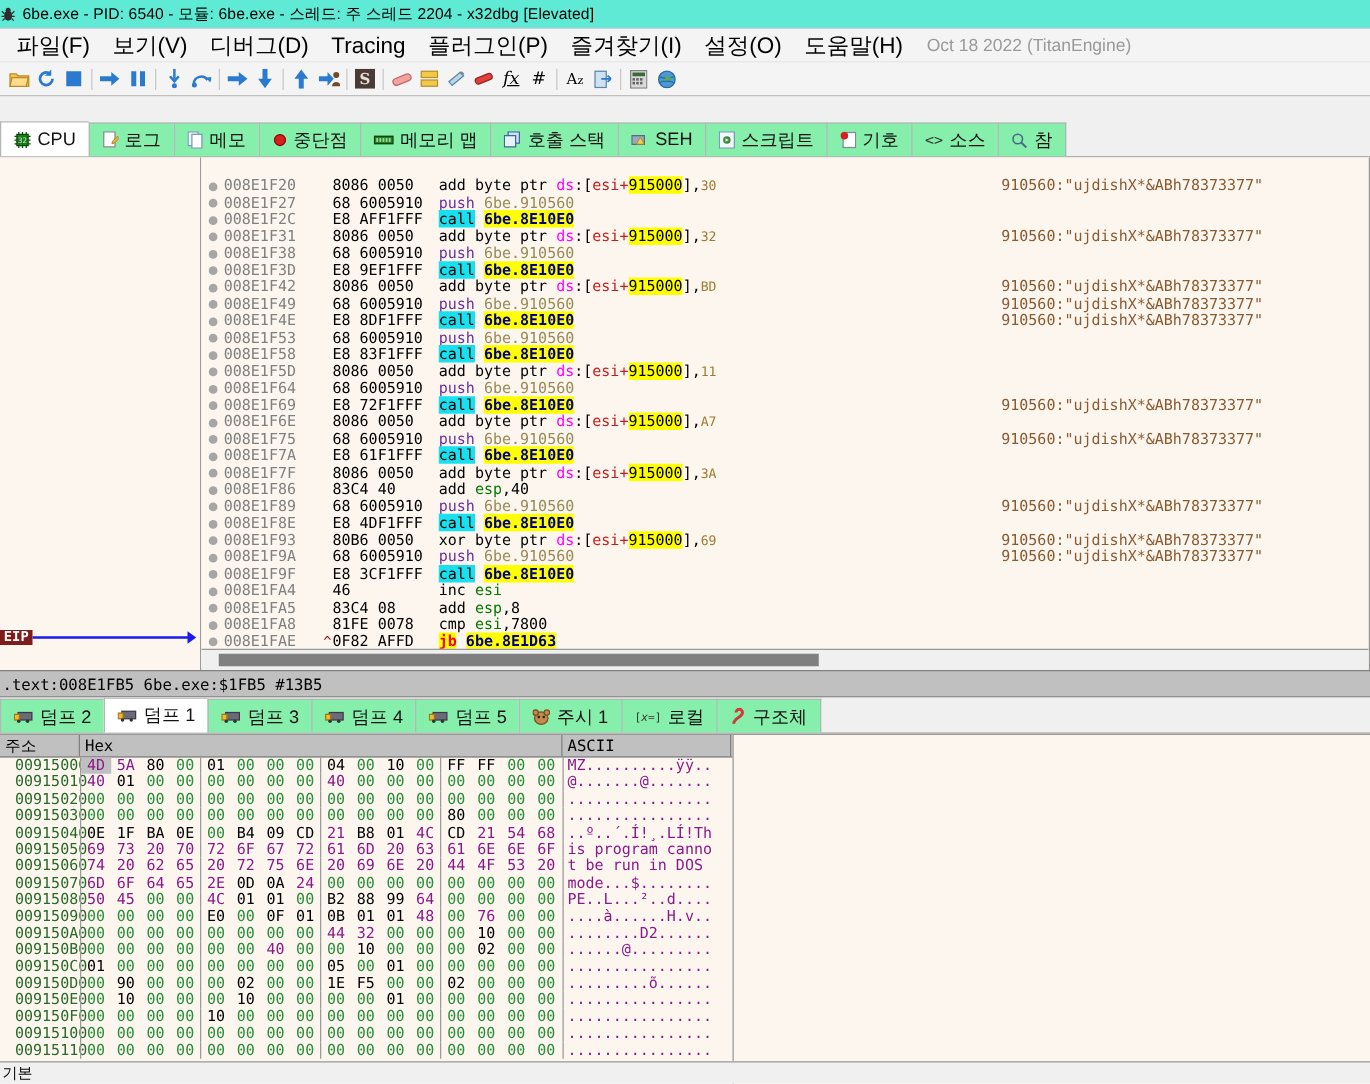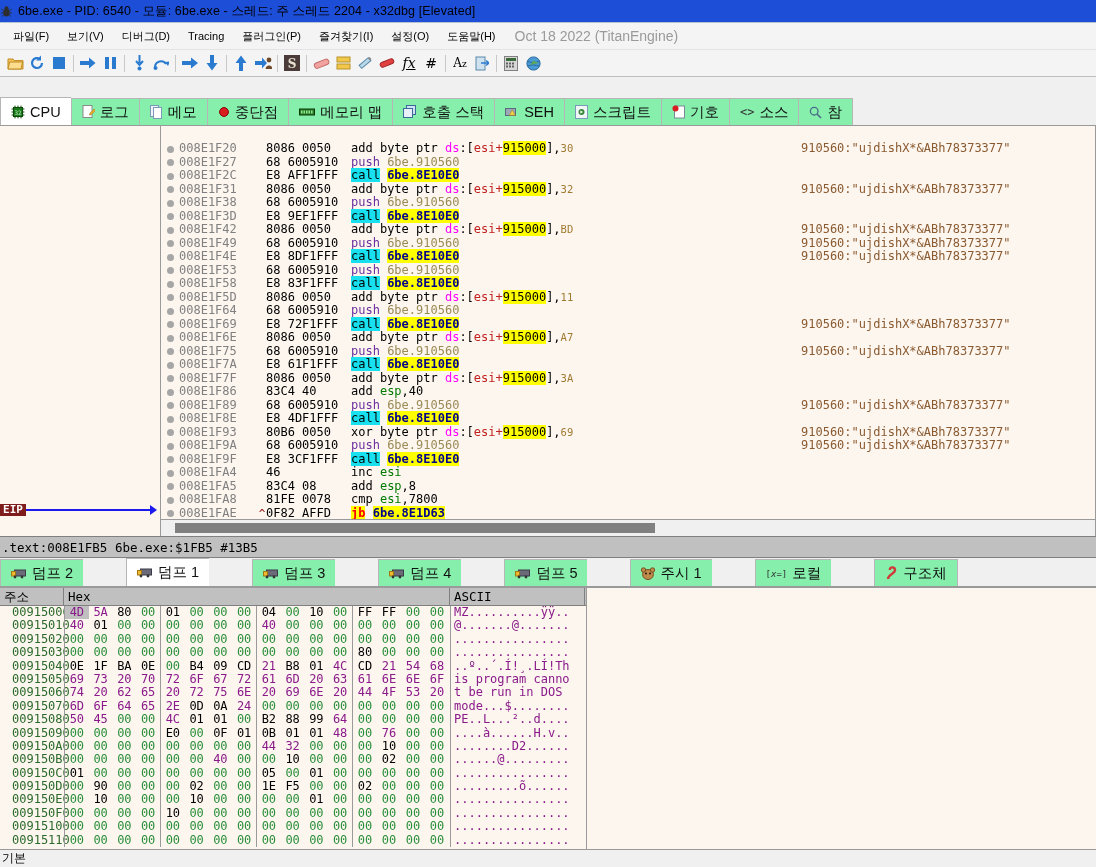--- a/index.html
+++ b/index.html
@@ -8,32 +8,32 @@
     font-family:"Liberation Sans", sans-serif;
     font-size:12px;
     background:#f0f0f0;
     color:#000;
     -webkit-font-smoothing:none;
   }
   .app{width:1096px;height:867px;position:relative;display:flex;flex-direction:column;}
 
   
   .titlebar{
-    height:22px;background:#1d4ed8;display:flex;align-items:center;
+    height:22px;background:#5eead4;display:flex;align-items:center;
     border-bottom:1px solid #b3c2d1;flex:none;
   }
   .titlebar .bug{width:18px;text-align:center;font-size:12px;line-height:1;}
   .titlebar .ttl{font-size:12.5px;color:#000;letter-spacing:.1px;}
 
   
   .menubar{
     height:26px;background:#f4f4f4;display:flex;align-items:center;
     padding-left:4px;flex:none;border-bottom:1px solid #e3e3e3;
   }
-  .menubar .mi{padding:3px 9px;font-size:11px;color:#000;white-space:nowrap;}
+  .menubar .mi{padding:3px 9px;font-size:18px;color:#000;white-space:nowrap;}
   .menubar .ver{margin-left:10px;font-size:14px;color:#9a9a9a;white-space:nowrap;}
 
   
   .toolbar{
     height:26px;background:#f4f4f4;display:flex;align-items:center;
     padding-left:4px;flex:none;border-bottom:1px solid #bfbfbf;
   }
   .tb{width:22px;height:22px;display:flex;align-items:center;justify-content:center;
       font-size:14px;line-height:1;}
   .tbsep{width:1px;height:17px;background:#c8c8c8;margin:0 3px;}
@@ -120,21 +120,20 @@
     flex:none;height:20px;background:#c0c0c0;border-top:1px solid #808080;
     border-bottom:1px solid #808080;
     font-family:"DejaVu Sans Mono","Liberation Mono",monospace;font-size:12.5px;
     display:flex;align-items:center;padding-left:2px;color:#000;
   }
 
   
   .dumptabs{
     flex:none;height:28px;background:#f0f0f0;display:flex;align-items:flex-end;
     border-bottom:1px solid #9a9a9a;
-    gap:43px;
   }
 
   
   .dumparea{flex:1;background:#fdf6ef;position:relative;overflow:hidden;
             border-top:1px solid #9a9a9a;}
   .hdr{
     height:17px;display:flex;background:#c0c0c0;border-bottom:1px solid #808080;
     font-size:12.5px;font-family:"DejaVu Sans Mono",monospace;color:#000;
   }
   .hdr .h{border-right:1px solid #808080;padding-left:4px;line-height:17px;box-sizing:border-box;}

